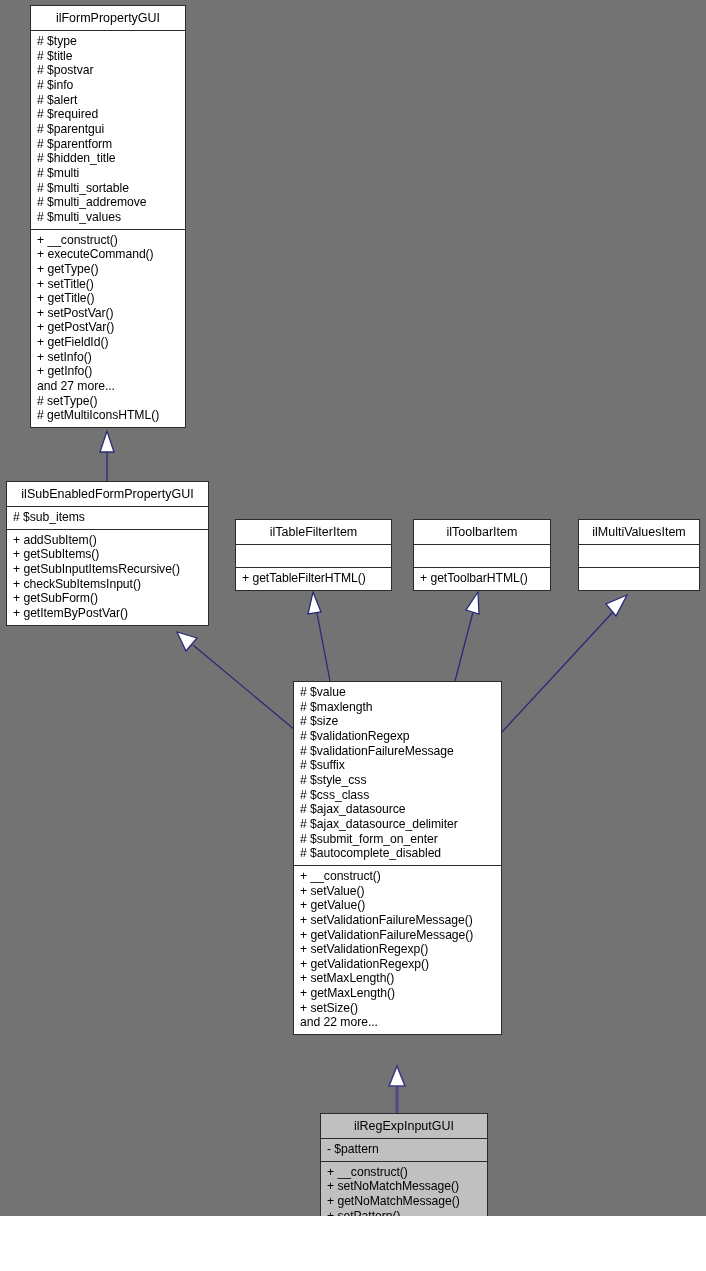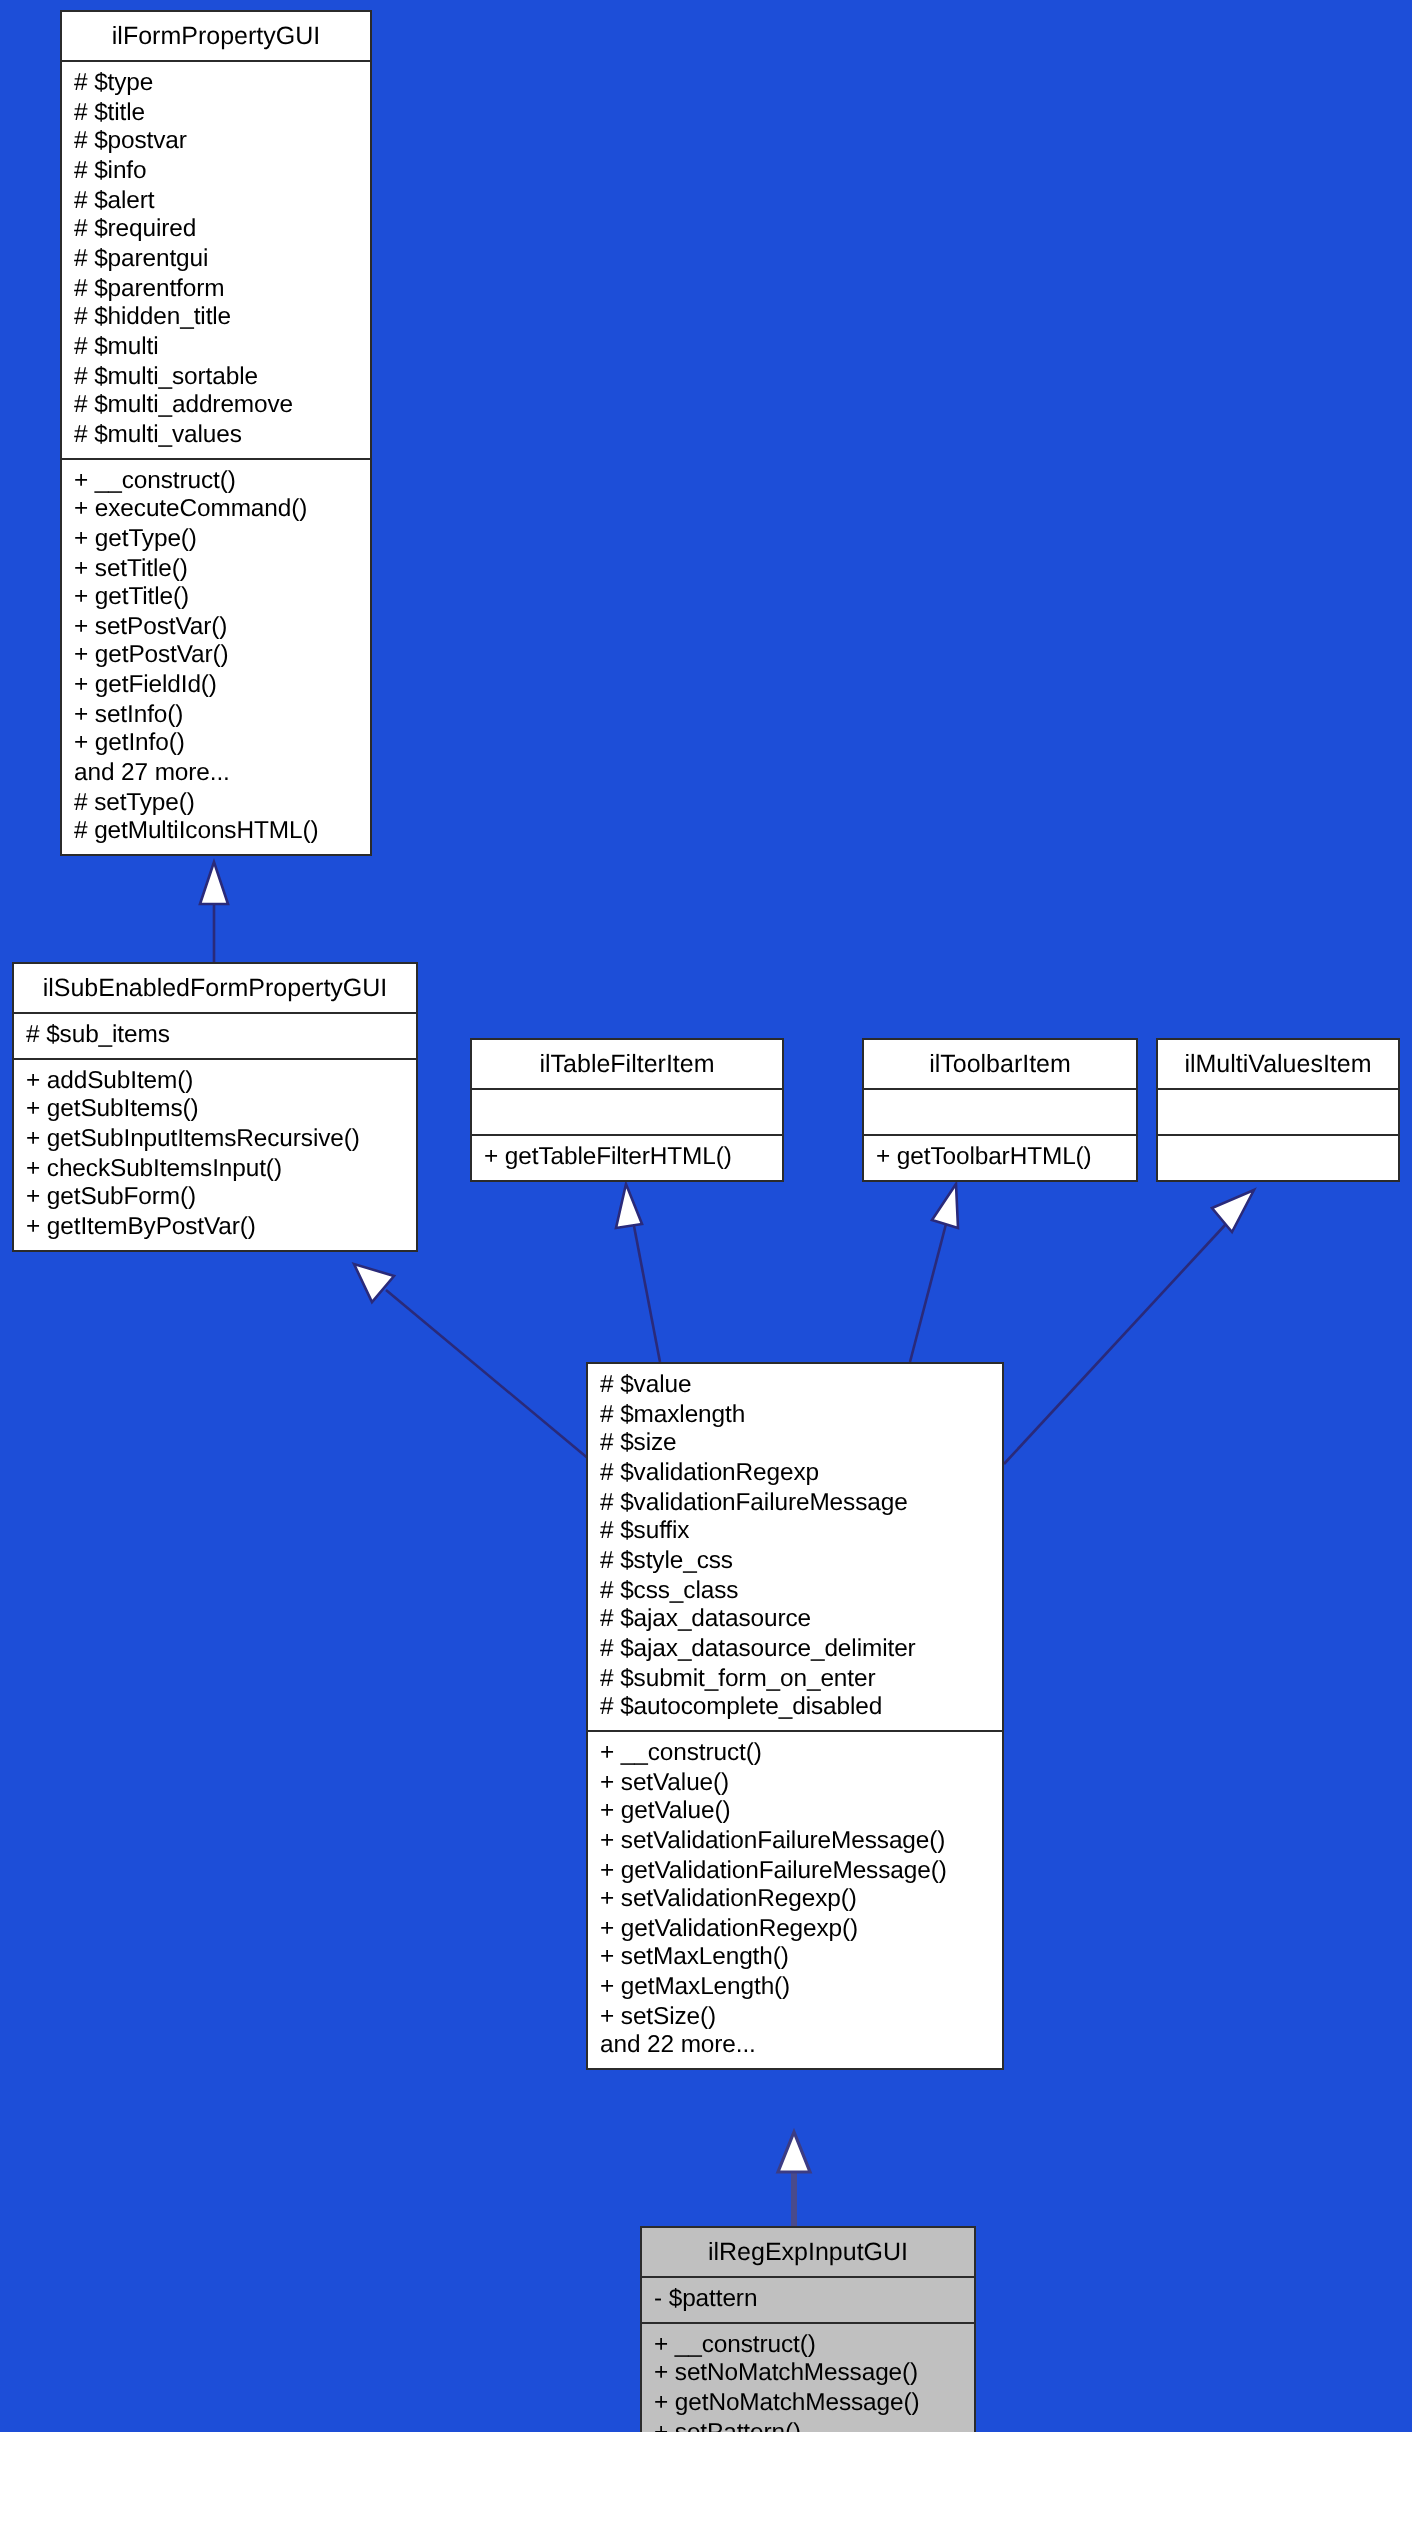--- a/index.html
+++ b/index.html
@@ -8,21 +8,21 @@
     background: #ffffff;
   }
   body {
     font-family: "Liberation Sans", sans-serif;
     -webkit-font-smoothing: none;
   }
   #diagram {
     position: relative;
     width: 706px;
     height: 1216px;
-    background: #1d4ed8;
+    background: #737373;
     overflow: hidden;
   }
   .uml-class {
     position: absolute;
     box-sizing: border-box;
     border: 1px solid #2b2b2b;
     background: #ffffff;
     color: #000000;
   }
   .uml-class.filled {
@@ -174,21 +174,21 @@
     <div class="cls-section">
       <div class="cls-row">+ addSubItem()</div>
       <div class="cls-row">+ getSubItems()</div>
       <div class="cls-row">+ getSubInputItemsRecursive()</div>
       <div class="cls-row">+ checkSubItemsInput()</div>
       <div class="cls-row">+ getSubForm()</div>
       <div class="cls-row">+ getItemByPostVar()</div>
     </div>
   </div>
 
-  <div class="uml-class" style="left:431px; top:519px; width:138px;">
+  <div class="uml-class" style="left:413px; top:519px; width:138px;">
     <div class="cls-name">ilToolbarItem</div>
     <div class="cls-section empty"></div>
     <div class="cls-section">
       <div class="cls-row">+ getToolbarHTML()</div>
     </div>
   </div>
 
   <div class="uml-class" style="left:578px; top:519px; width:122px;">
     <div class="cls-name">ilMultiValuesItem</div>
     <div class="cls-section empty"></div>

